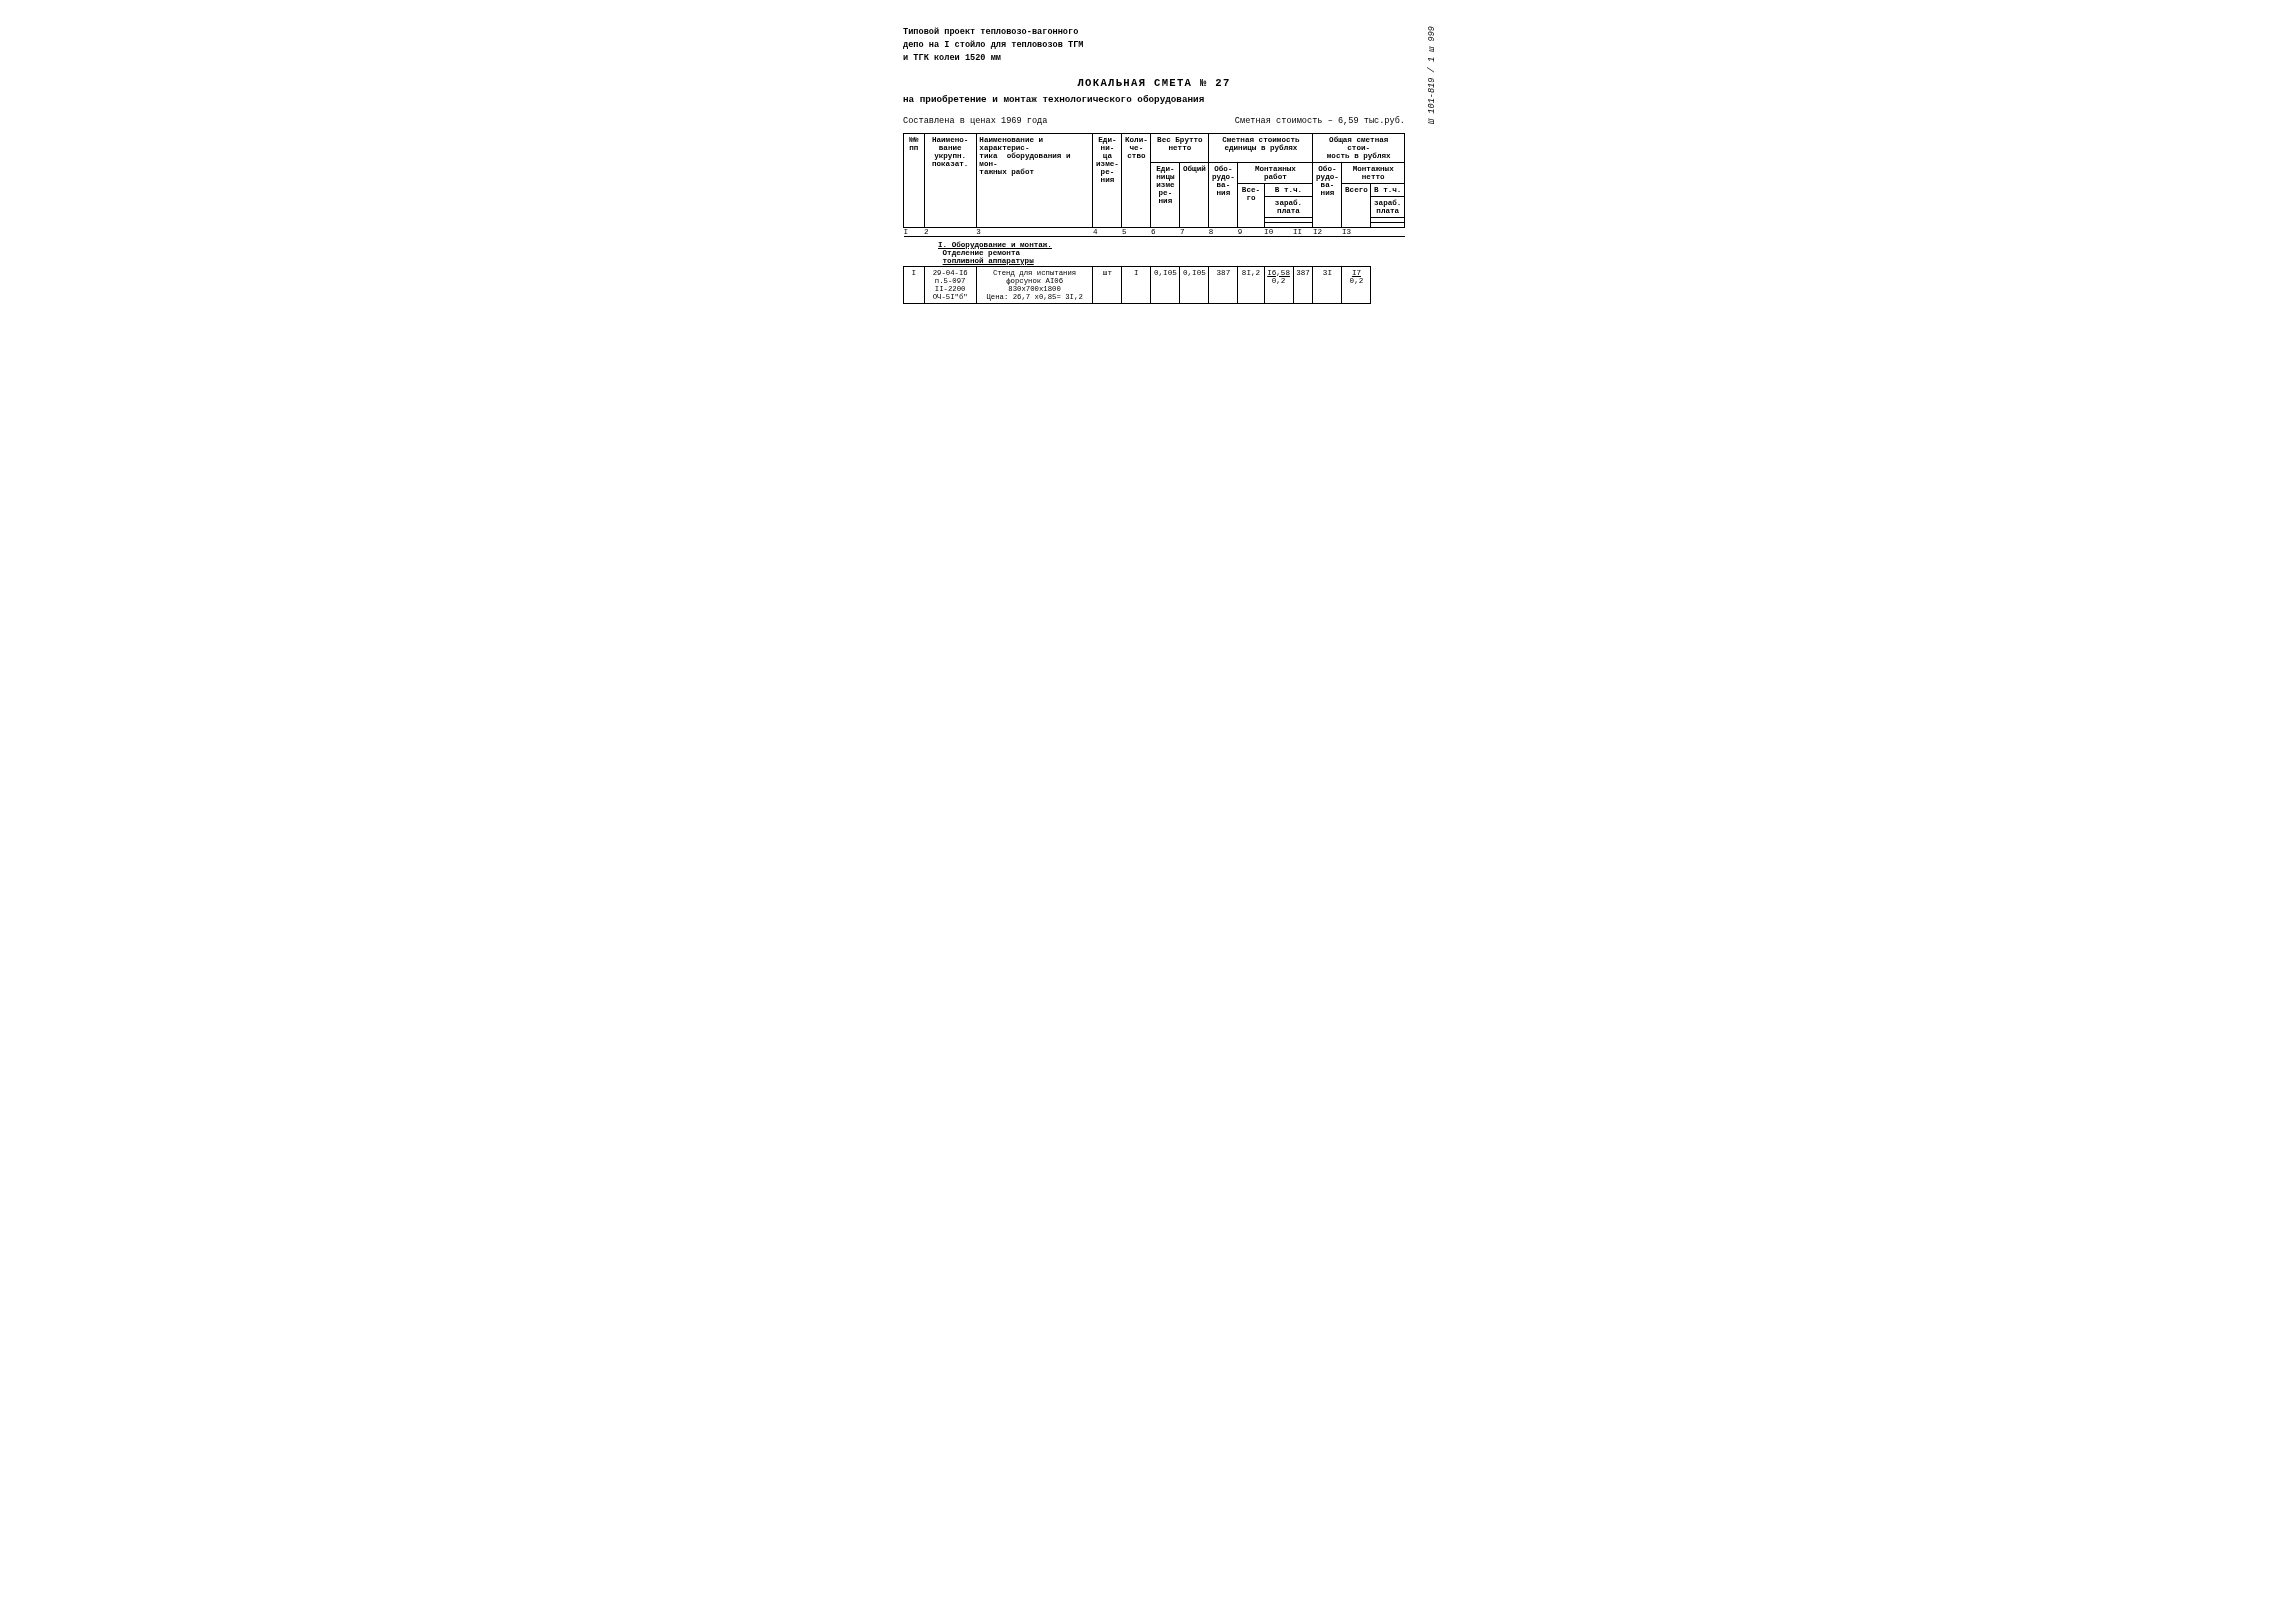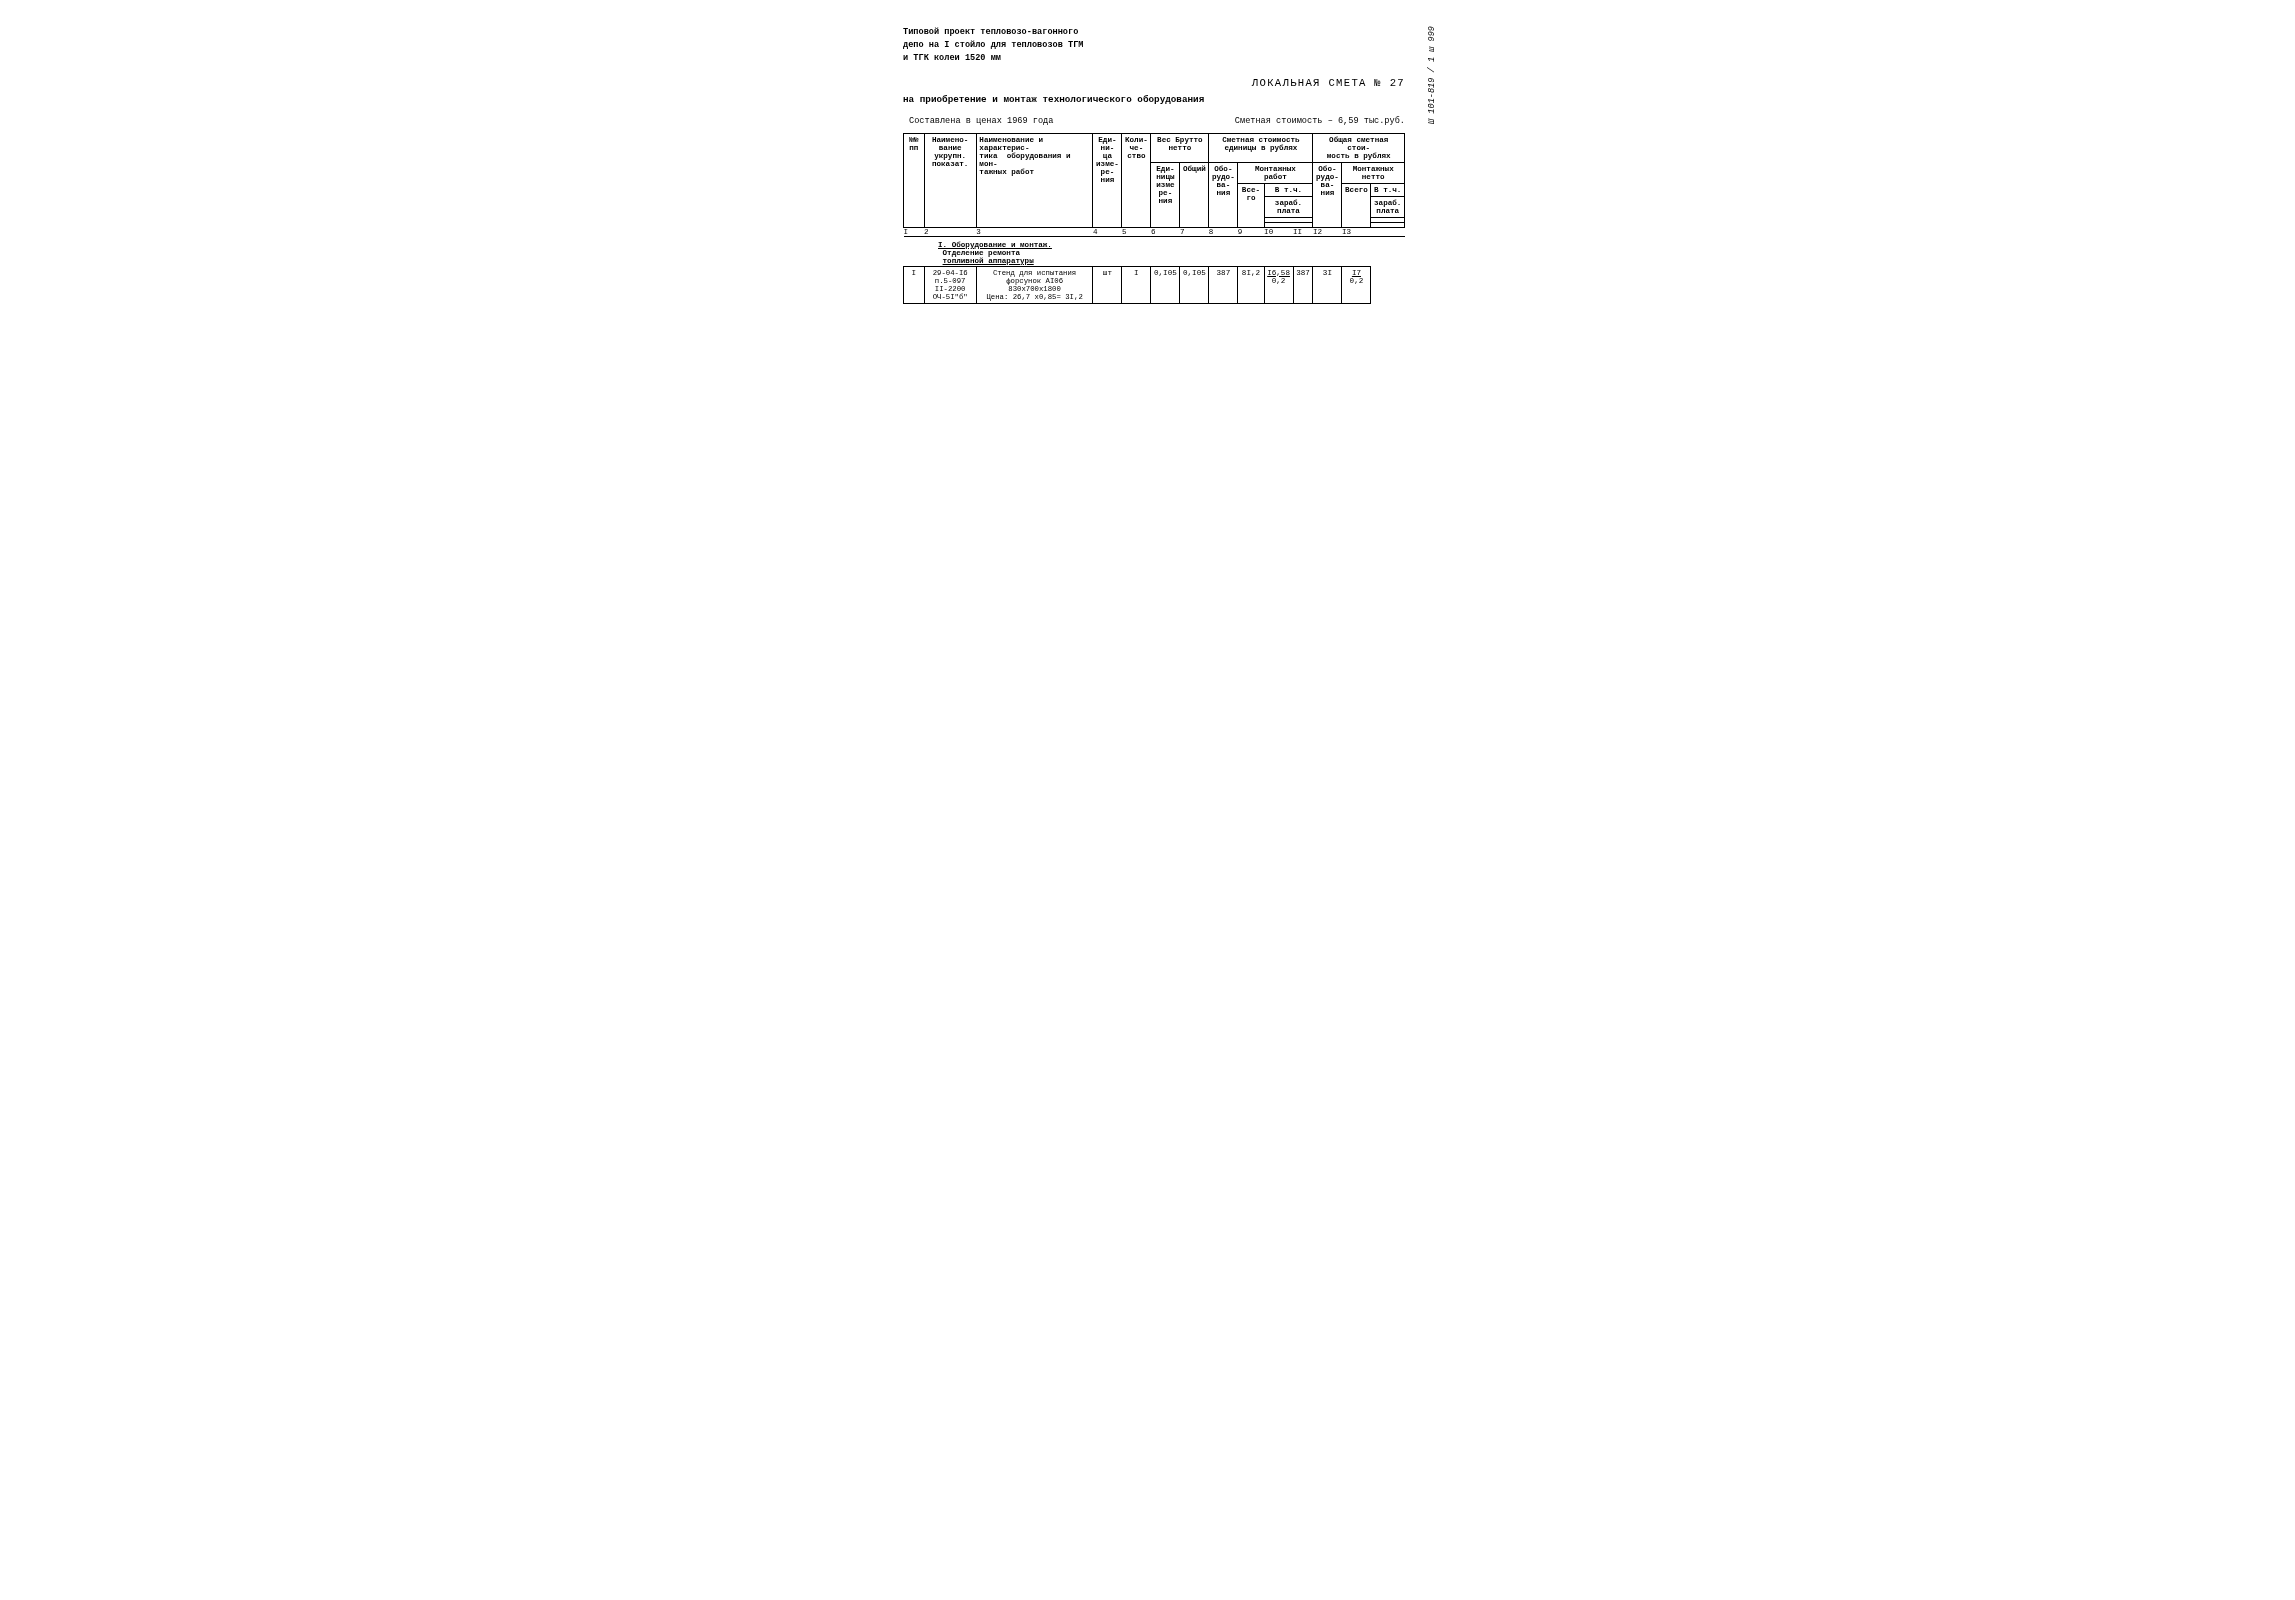--- a/index.html
+++ b/index.html
@@ -28,39 +28,38 @@
       right: 6.6px;
       top: 26.4px;
       writing-mode: vertical-rl;
       transform: rotate(180deg);
       font-size: 8.6px;
       font-style: italic;
       line-height: 1.4;
     }
 
     .title-main {
-      text-align: right;
+      text-align: center;
       font-size: 10.6px;
-      font-weight: normal;
+      font-weight: bold;
       letter-spacing: 1.3px;
       margin-bottom: 5.3px;
       text-transform: uppercase;
     }
     .title-sub {
       font-size: 9.3px;
       font-weight: bold;
       margin-bottom: 10.6px;
     }
 
     .meta-row {
       display: flex;
       justify-content: space-between;
       font-size: 8.6px;
       margin-bottom: 6.6px;
-      margin-left: 6px;
     }
 
     table {
       width: 100%;
       border-collapse: collapse;
       font-size: 7.6px;
     }
 
     table thead tr th,
     table tbody tr td {

